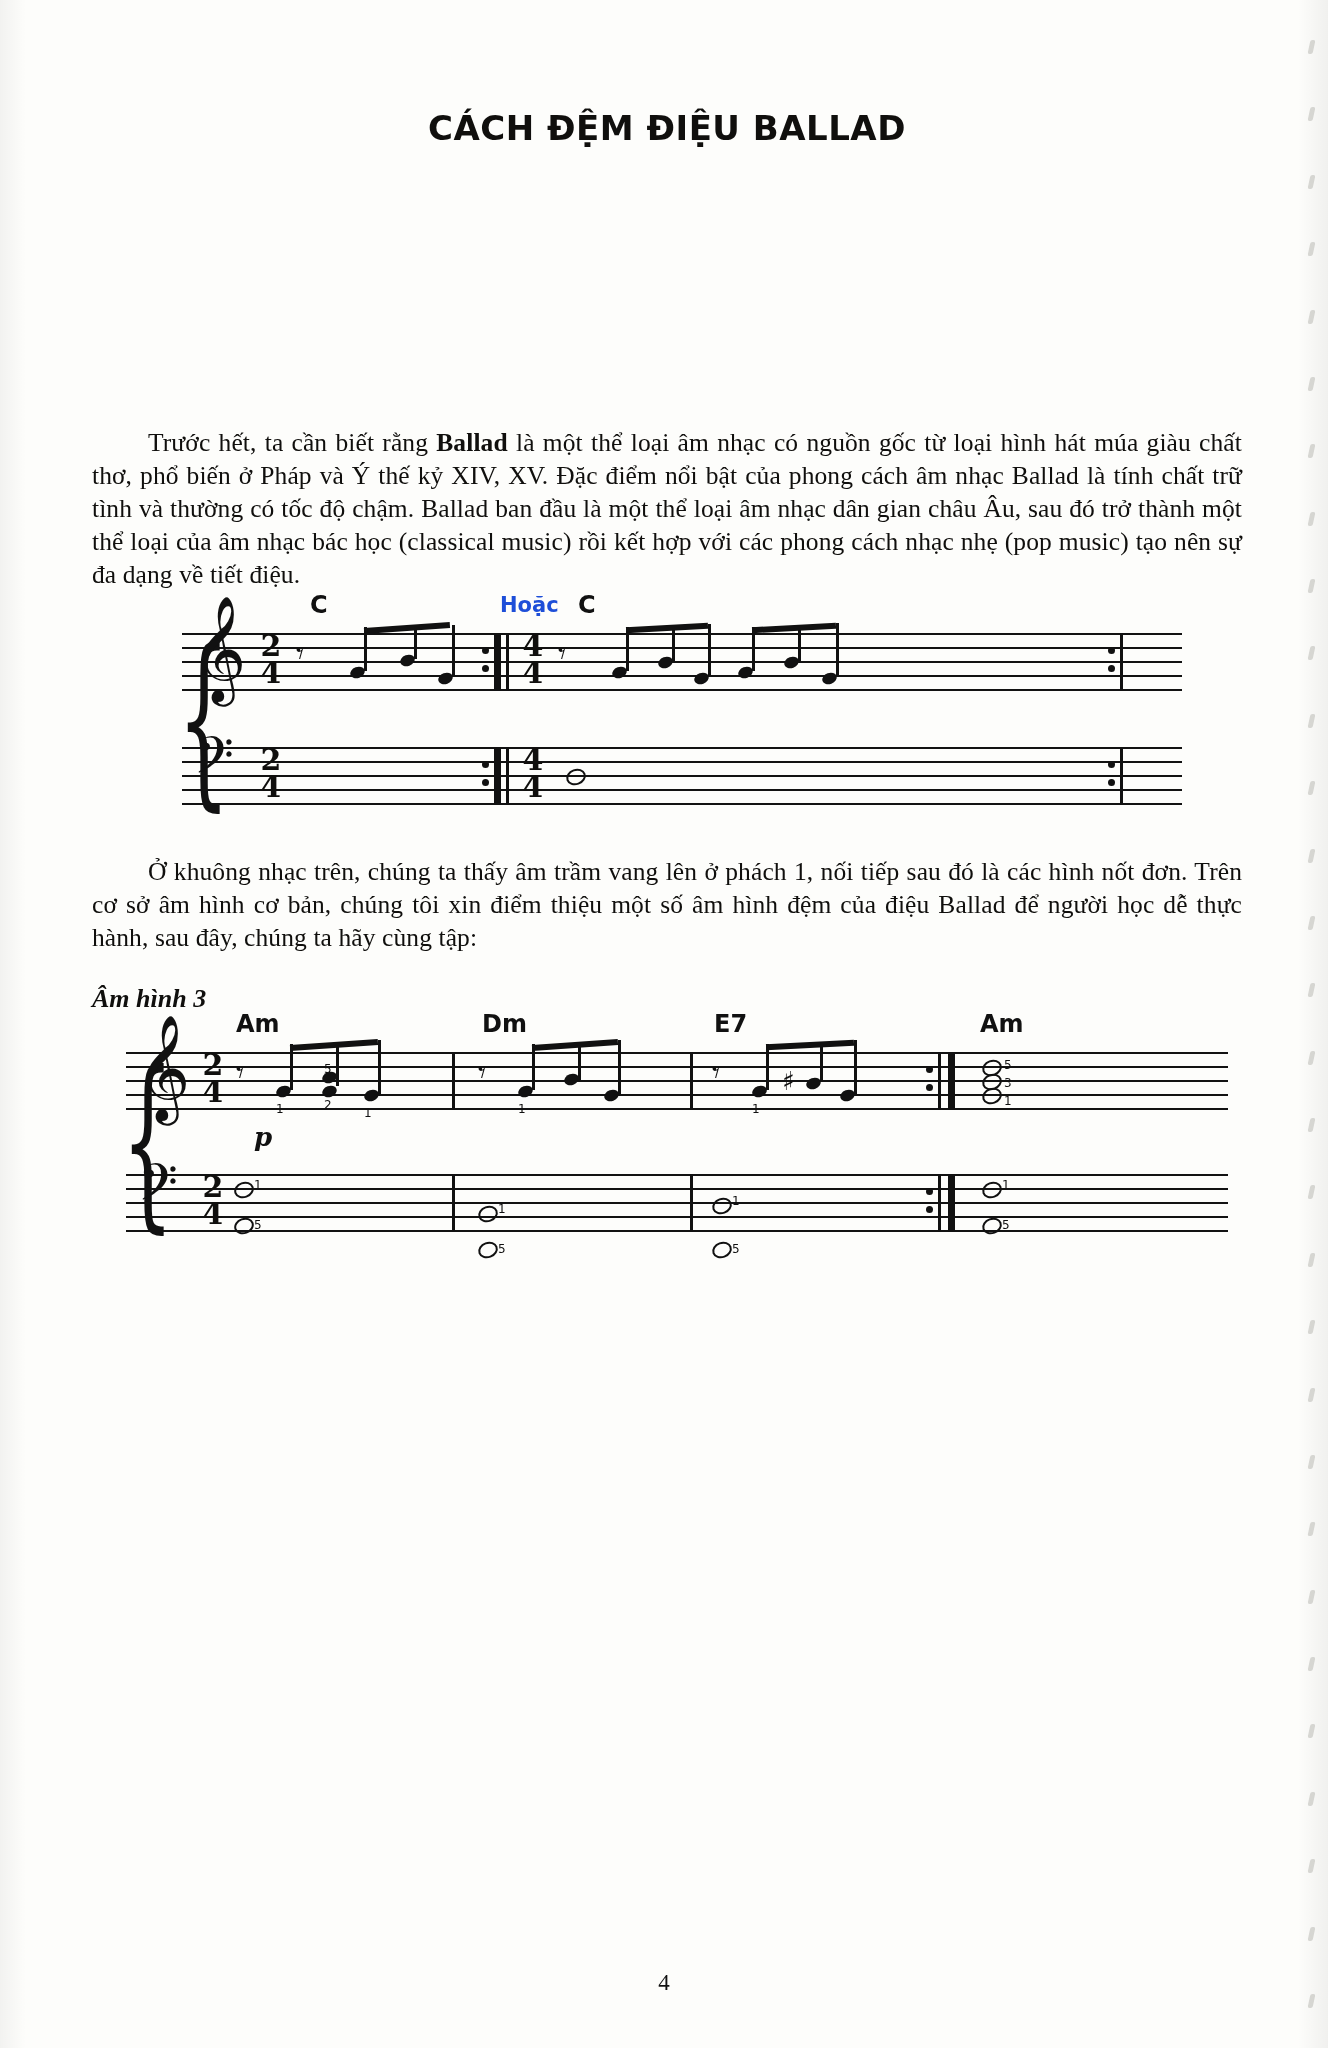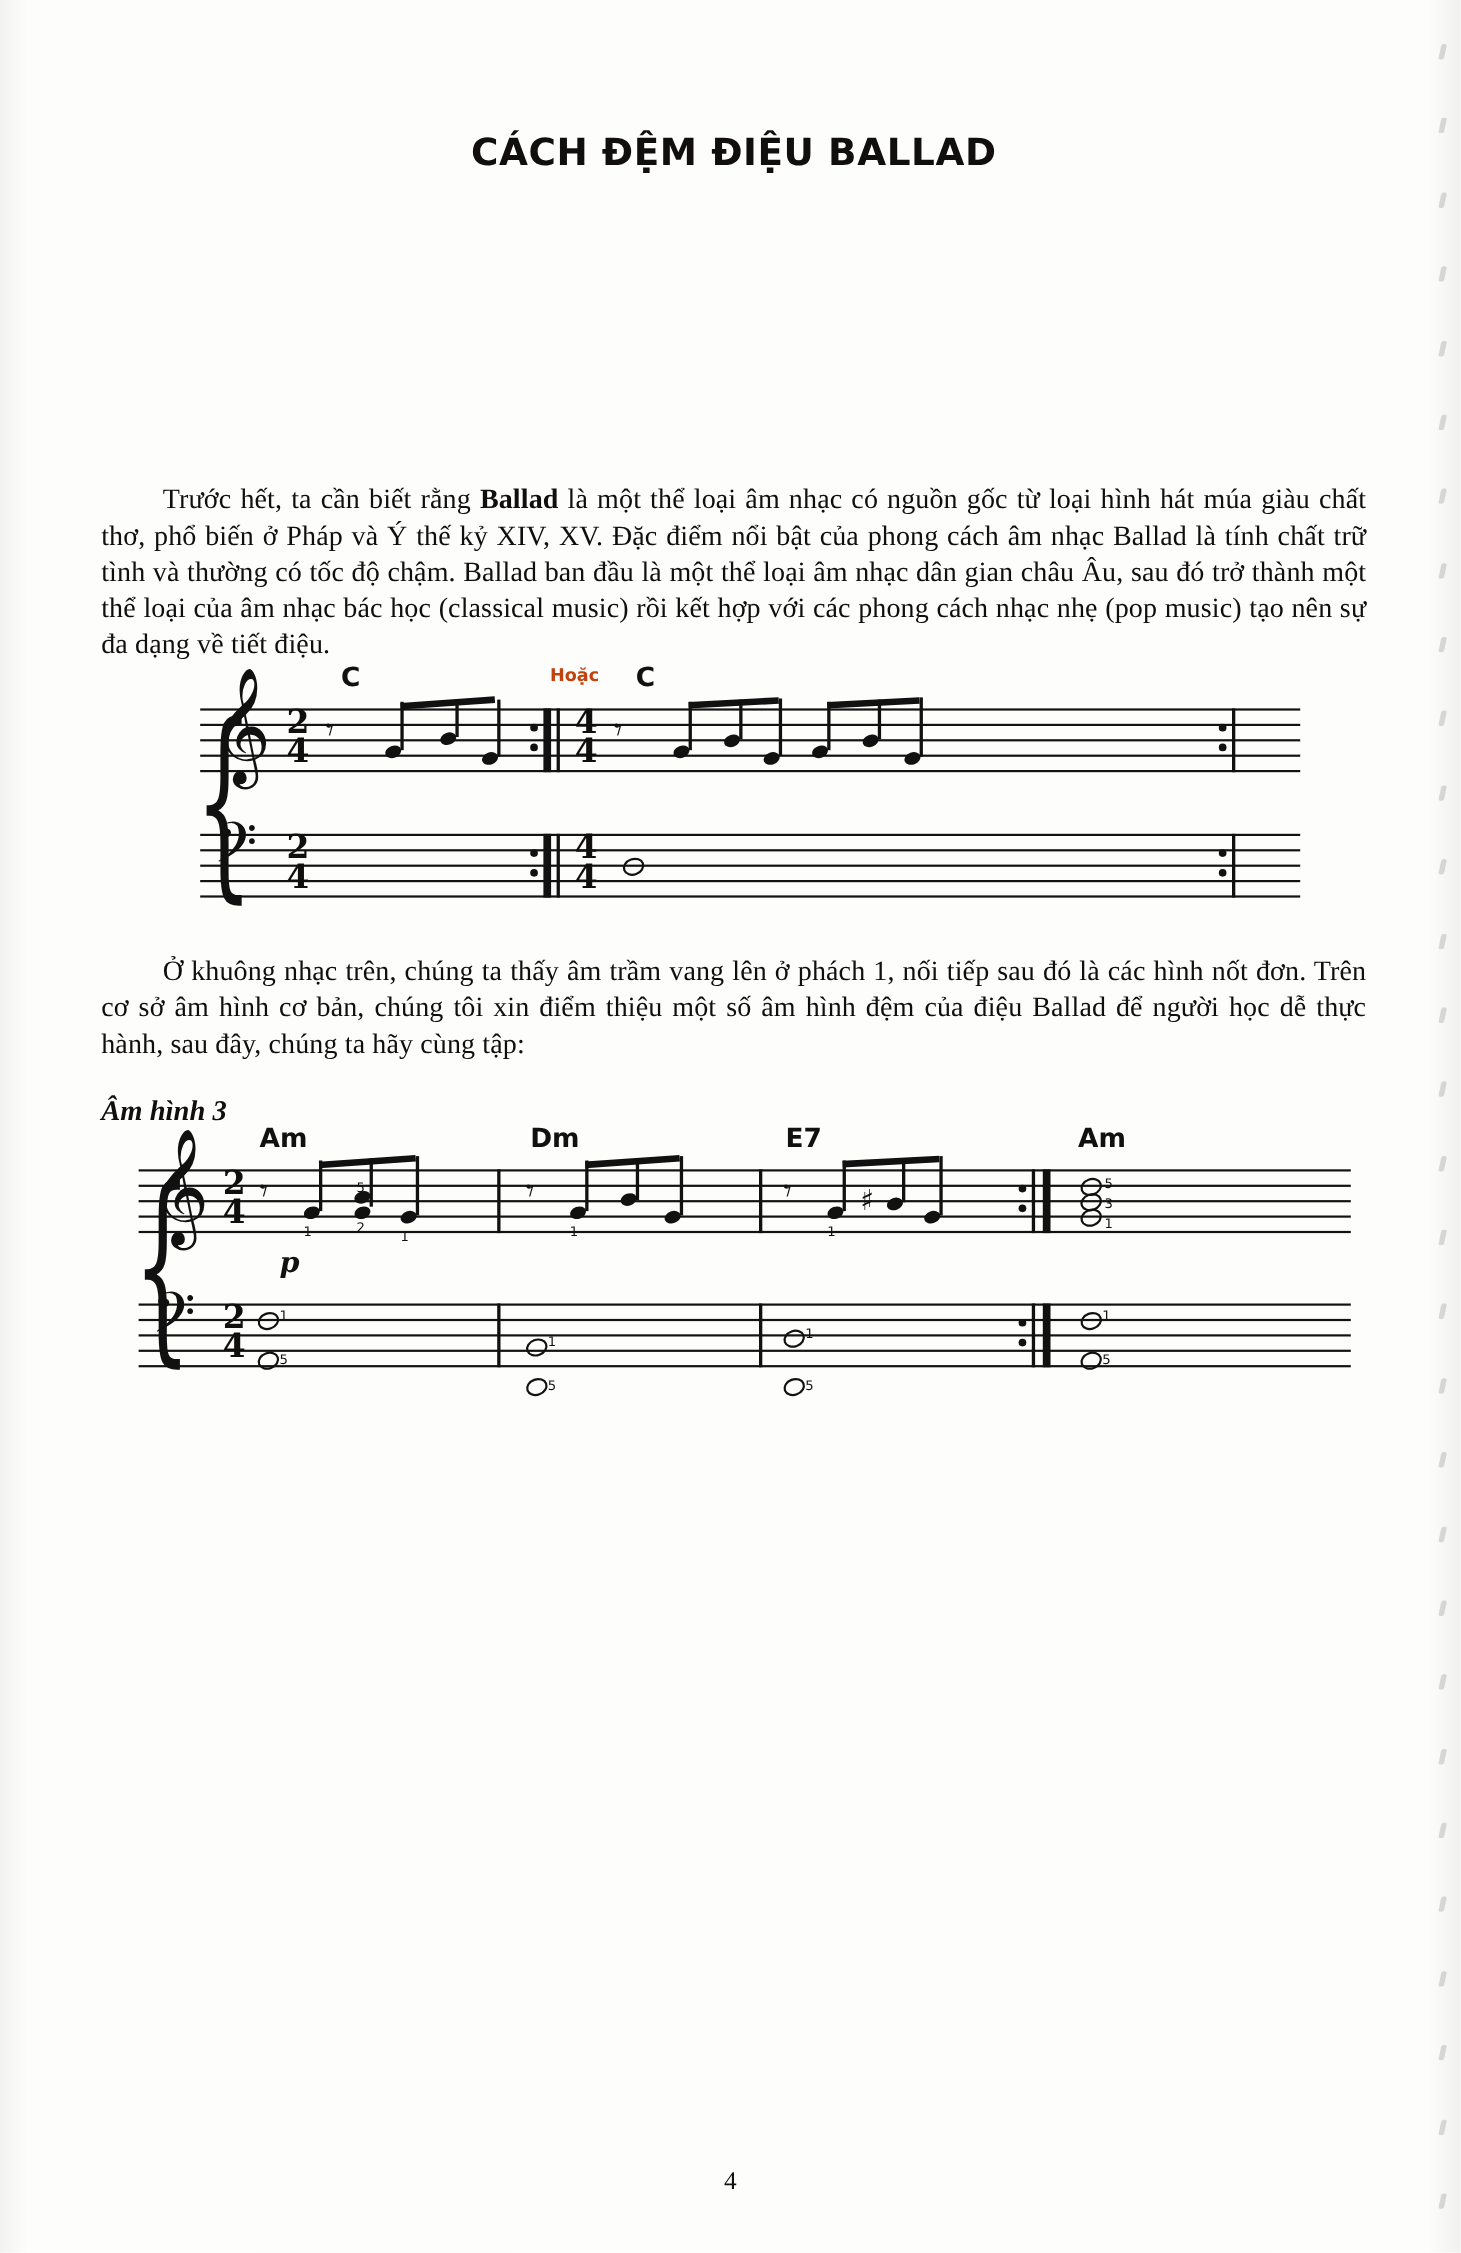--- a/index.html
+++ b/index.html
@@ -60,21 +60,20 @@
     border-radius: 2px;
     transform: skewX(-12deg);
     opacity: .75;
   }
 
   .content {
     position: absolute;
     left: 92px;
     right: 86px;
     top: 0;
-    margin-top: 11px;
   }
 
   h1.title {
     font-family: "DejaVu Sans", sans-serif;
     font-weight: bold;
     font-size: 34px;
     letter-spacing: 0.5px;
     text-align: center;
     margin: 0;
     padding-top: 108px;
@@ -204,22 +203,22 @@
     font-family: "DejaVu Sans", sans-serif;
     font-weight: bold;
     font-size: 24px;
     color: #111;
     top: -42px;
   }
   .hoac {
     position: absolute;
     font-family: "DejaVu Sans", sans-serif;
     font-weight: bold;
-    font-size: 16px;
-    color: #c2410c;
+    font-size: 21px;
+    color: #1d4ed8;
     top: -40px;
   }
 
   
   .note {
     position: absolute;
     width: 15px;
     height: 11px;
     background: #111;
     border-radius: 50%;

